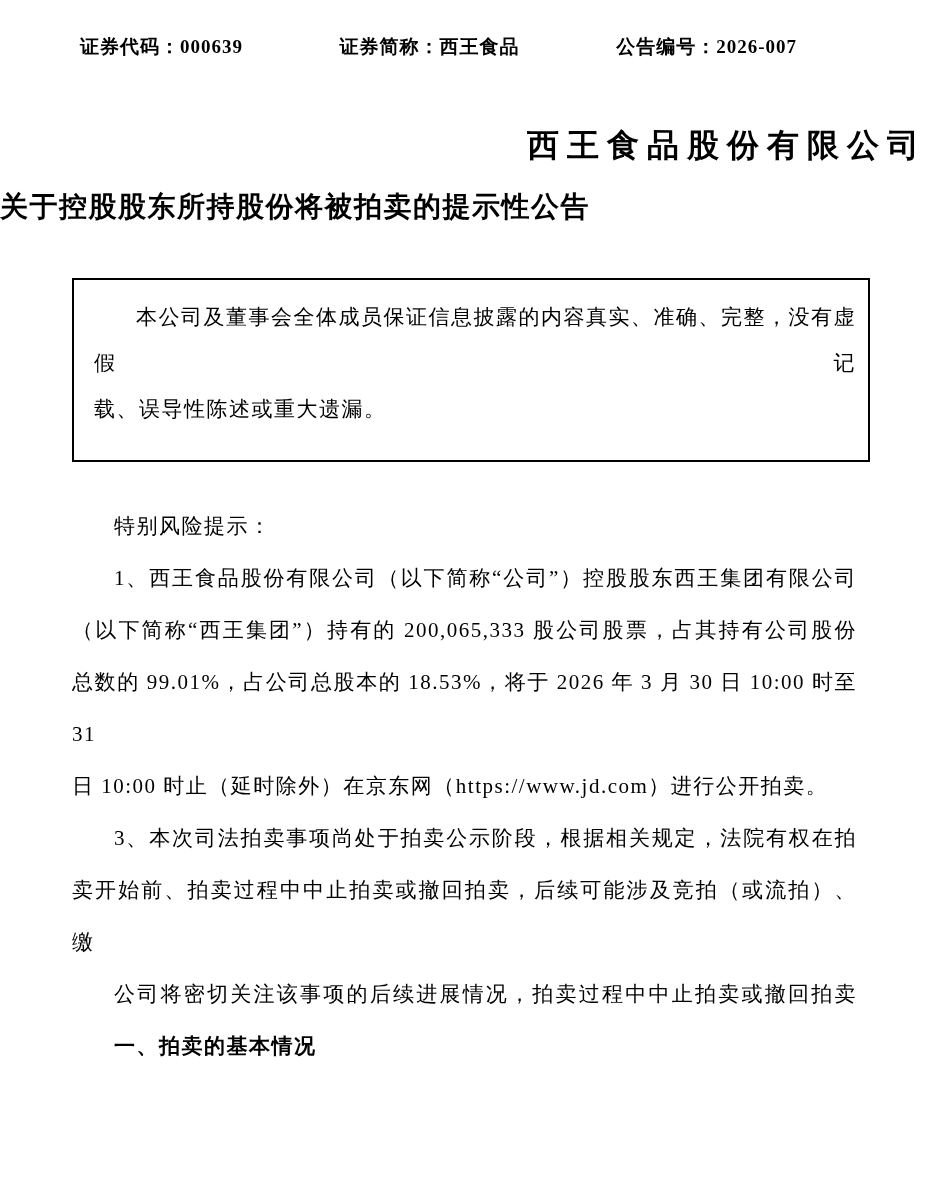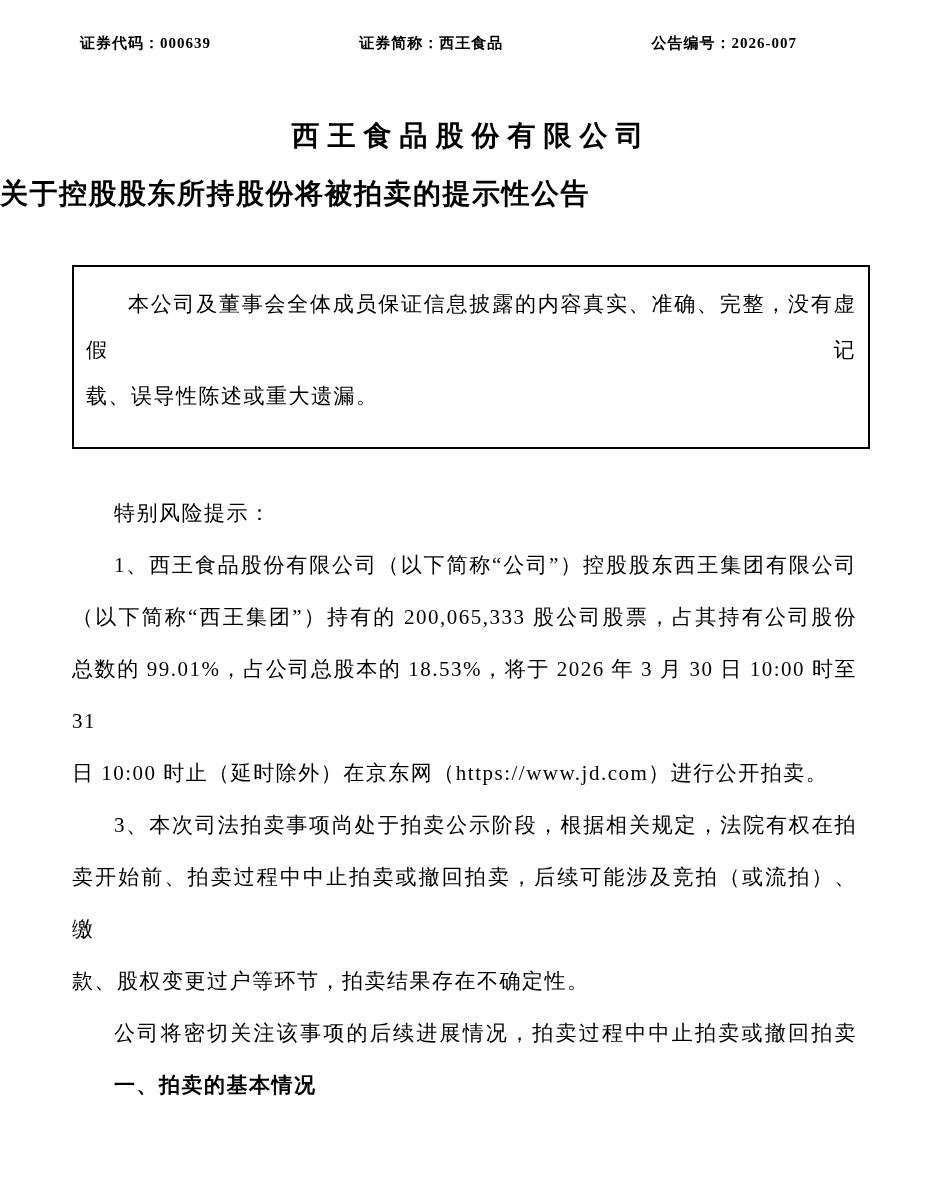--- a/index.html
+++ b/index.html
@@ -10,46 +10,46 @@
     font-family: "Liberation Serif", "DejaVu Serif", serif;
     overflow: hidden;
     position: relative;
   }
   .page { width: 927px; height: 1194px; }
 
   .doc-header {
     display: flex;
     justify-content: space-between;
     margin: 34px 130px 0 80px;
-    font-size: 15px;
+    font-size: 19px;
     font-weight: bold;
     letter-spacing: 1px;
     white-space: nowrap;
   }
 
   .title-main {
     margin: 64px 0 0 0;
-    text-align: center;
-    font-size: 28px;
+    text-align: right;
+    font-size: 32px;
     font-weight: bold;
     letter-spacing: 8px;
     padding-left: 16px;
   }
   .title-sub {
     margin: 20px 0 0 0;
     text-align: left;
     font-size: 28px;
     font-weight: bold;
     letter-spacing: 1.5px;
   }
 
   .disclaimer {
     margin: 52px 57px 0 72px;
     border: 2px solid #000;
-    padding: 14px 12px 28px 12px;
+    padding: 14px 12px 28px 20px;
     font-size: 21px;
     line-height: 46px;
     letter-spacing: 1.5px;
   }
 
   .body-text {
     margin: 38px 70px 0 72px;
     font-size: 21px;
     line-height: 52px;
     letter-spacing: 1.5px;
@@ -89,21 +89,20 @@
       </div>
       <div class="para">
         <div class="line first stretch">1、西王食品股份有限公司（以下简称“公司”）控股股东西王集团有限公司</div>
         <div class="line stretch">（以下简称“西王集团”）持有的 200,065,333 股公司股票，占其持有公司股份</div>
         <div class="line stretch">总数的 99.01%，占公司总股本的 18.53%，将于 2026 年 3 月 30 日 10:00 时至 31</div>
         <div class="line">日 10:00 时止（延时除外）在京东网（https://www.jd.com）进行公开拍卖。</div>
       </div>
       <div class="para">
         <div class="line first stretch">3、本次司法拍卖事项尚处于拍卖公示阶段，根据相关规定，法院有权在拍</div>
         <div class="line stretch">卖开始前、拍卖过程中中止拍卖或撤回拍卖，后续可能涉及竞拍（或流拍）、缴</div>
-        <div class="line">款、股权变更过户等环节，拍卖结果存在不确定性。</div>
       </div>
       <div class="para">
         <div class="line first stretch">公司将密切关注该事项的后续进展情况，拍卖过程中中止拍卖或撤回拍卖</div>
       </div>
       <div class="para bold">
         <div class="line first">一、拍卖的基本情况</div>
       </div>
     </div>
 
 </div>

